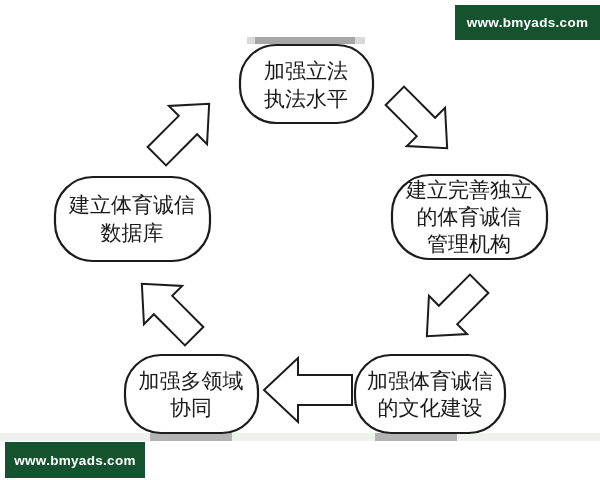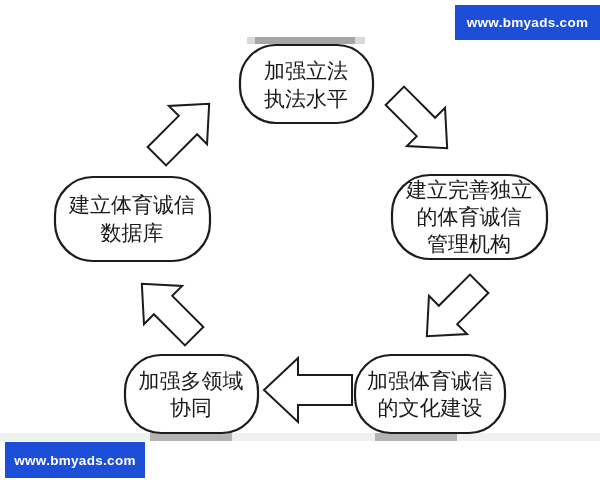--- a/index.html
+++ b/index.html
@@ -10,21 +10,21 @@
   }
   svg.diagram { position: absolute; left: 0; top: 0; }
   .node-shape { fill: #ffffff; stroke: #1c1c1c; stroke-width: 2.2; }
   .node-text {
     font-family: "Liberation Serif", serif;
     font-size: 21px; fill: #1a1a1a; text-anchor: middle;
   }
   .block-arrow { fill: #ffffff; stroke: #1c1c1c; stroke-width: 2; stroke-linejoin: miter; }
   .watermark {
     position: absolute; display: flex; align-items: center; justify-content: center;
-    background: #1d4ed8; color: #ffffff; font-size: 13.5px; font-weight: 600;
+    background: #14532d; color: #ffffff; font-size: 13.5px; font-weight: 600;
     letter-spacing: 0.3px;
   }
   .wm-top-right { left: 455px; top: 5px; width: 145px; height: 35px; }
   .wm-bottom-left { left: 5px; top: 442px; width: 140px; height: 36px; }
   .artifact-top { position: absolute; left: 247px; top: 37px; width: 118px; height: 7px; background: #d9d9d9; }
   .artifact-top-inner { position: absolute; left: 8px; top: 0; width: 100px; height: 7px; background: #a6a6a6; }
   .artifact-band { position: absolute; left: 0; top: 433px; width: 600px; height: 8px; background: #eef1ee; }
   .artifact-seg { position: absolute; top: 433px; height: 8px; background: #b3b3b3; }
   .artifact-seg-1 { left: 150px; width: 82px; }
   .artifact-seg-2 { left: 375px; width: 82px; }

